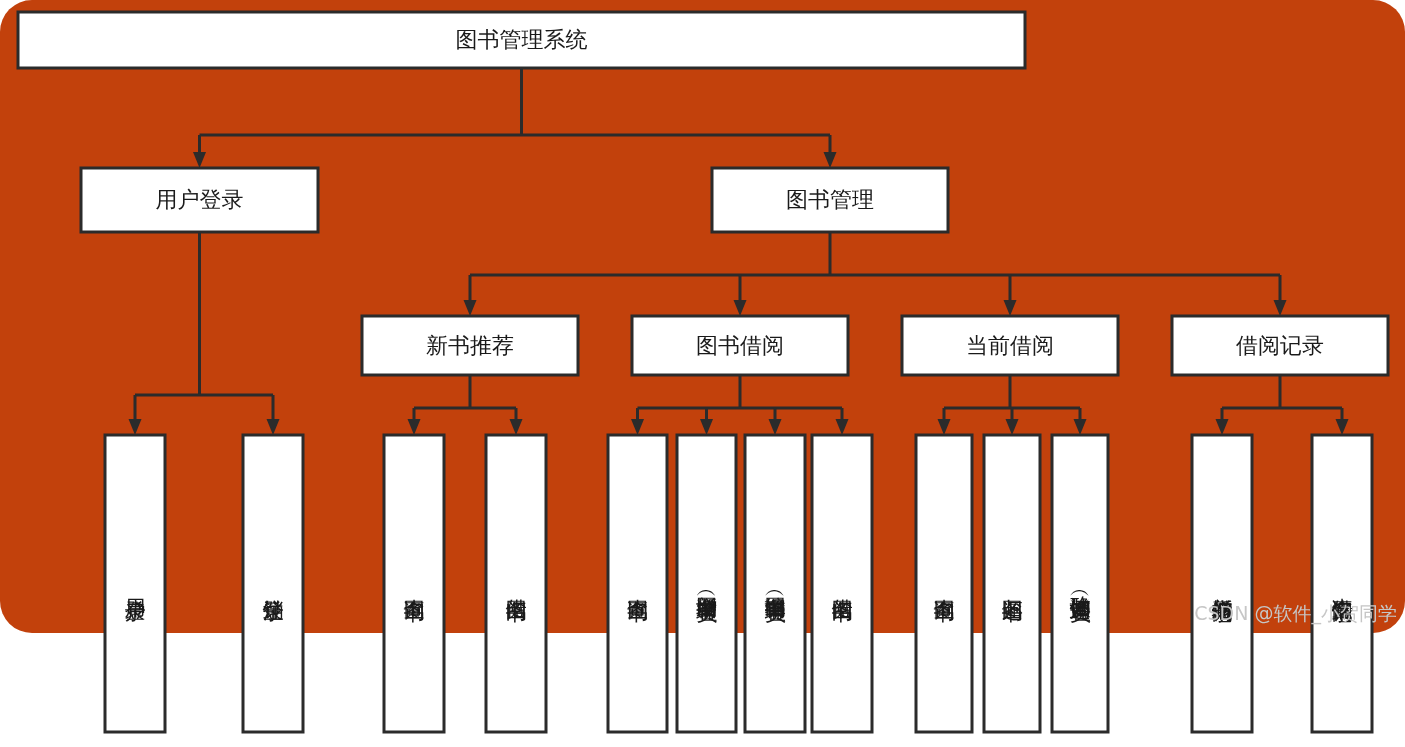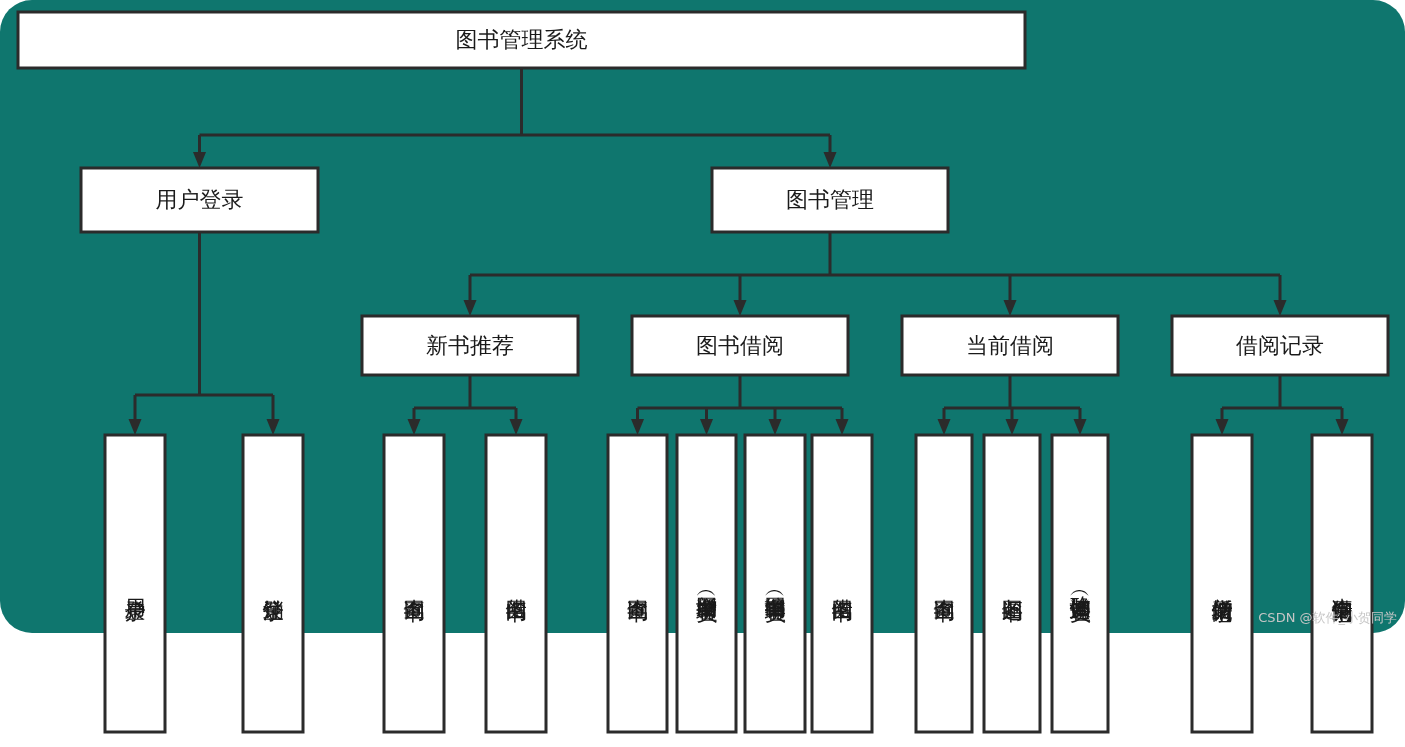--- a/index.html
+++ b/index.html
@@ -1,21 +1,21 @@
 <!DOCTYPE html>
 <html><head>
 <meta charset="utf-8">
 <style>
   html,body{margin:0;padding:0;background:#ffffff;}
   body{
     width:1405px;height:747px;overflow:hidden;
     font-family:"DejaVu Sans","Liberation Sans",sans-serif;
     color:#1a1a1a;
   }
-  #diagram-root{position:relative;width:1405px;height:633px;background:#0f766e;border-radius:32px;}
+  #diagram-root{position:relative;width:1405px;height:633px;background:#c2410c;border-radius:32px;}
   svg.diagram{position:absolute;left:0;top:0;width:1405px;height:747px;display:block;}
   .node-rect{fill:#ffffff;stroke:#2b2b2b;stroke-width:3;}
   .node-label{
     font-family:"DejaVu Sans","Liberation Sans",sans-serif;
     fill:#1a1a1a;text-anchor:middle;dominant-baseline:middle;
   }
   .node-label.h{font-size:22px;}
   .connector{stroke:#2b2b2b;stroke-width:3;fill:none;stroke-linecap:butt;}
   .arrowhead{fill:#2b2b2b;stroke:none;}
   .vlabel{
@@ -26,21 +26,21 @@
     font-size:21px;line-height:1.08;
     color:#1a1a1a;
     text-align:left;
     white-space:nowrap;
     letter-spacing:1px;
     pointer-events:none;
   }
   .watermark{
     position:absolute;right:8px;bottom:6px;
     font-family:"DejaVu Sans","Liberation Sans",sans-serif;
-    font-size:13px;color:#c6c6c6;white-space:nowrap;
+    font-size:19px;color:#c6c6c6;white-space:nowrap;
   }
 </style>
 </head>
 <body>
 
 <div id="diagram-root">
 
   <svg class="diagram" viewBox="0 0 1405 747">
     <g id="connectors-layer">
         <line x1="521.5" y1="68" x2="521.5" y2="135" class="connector"></line>

